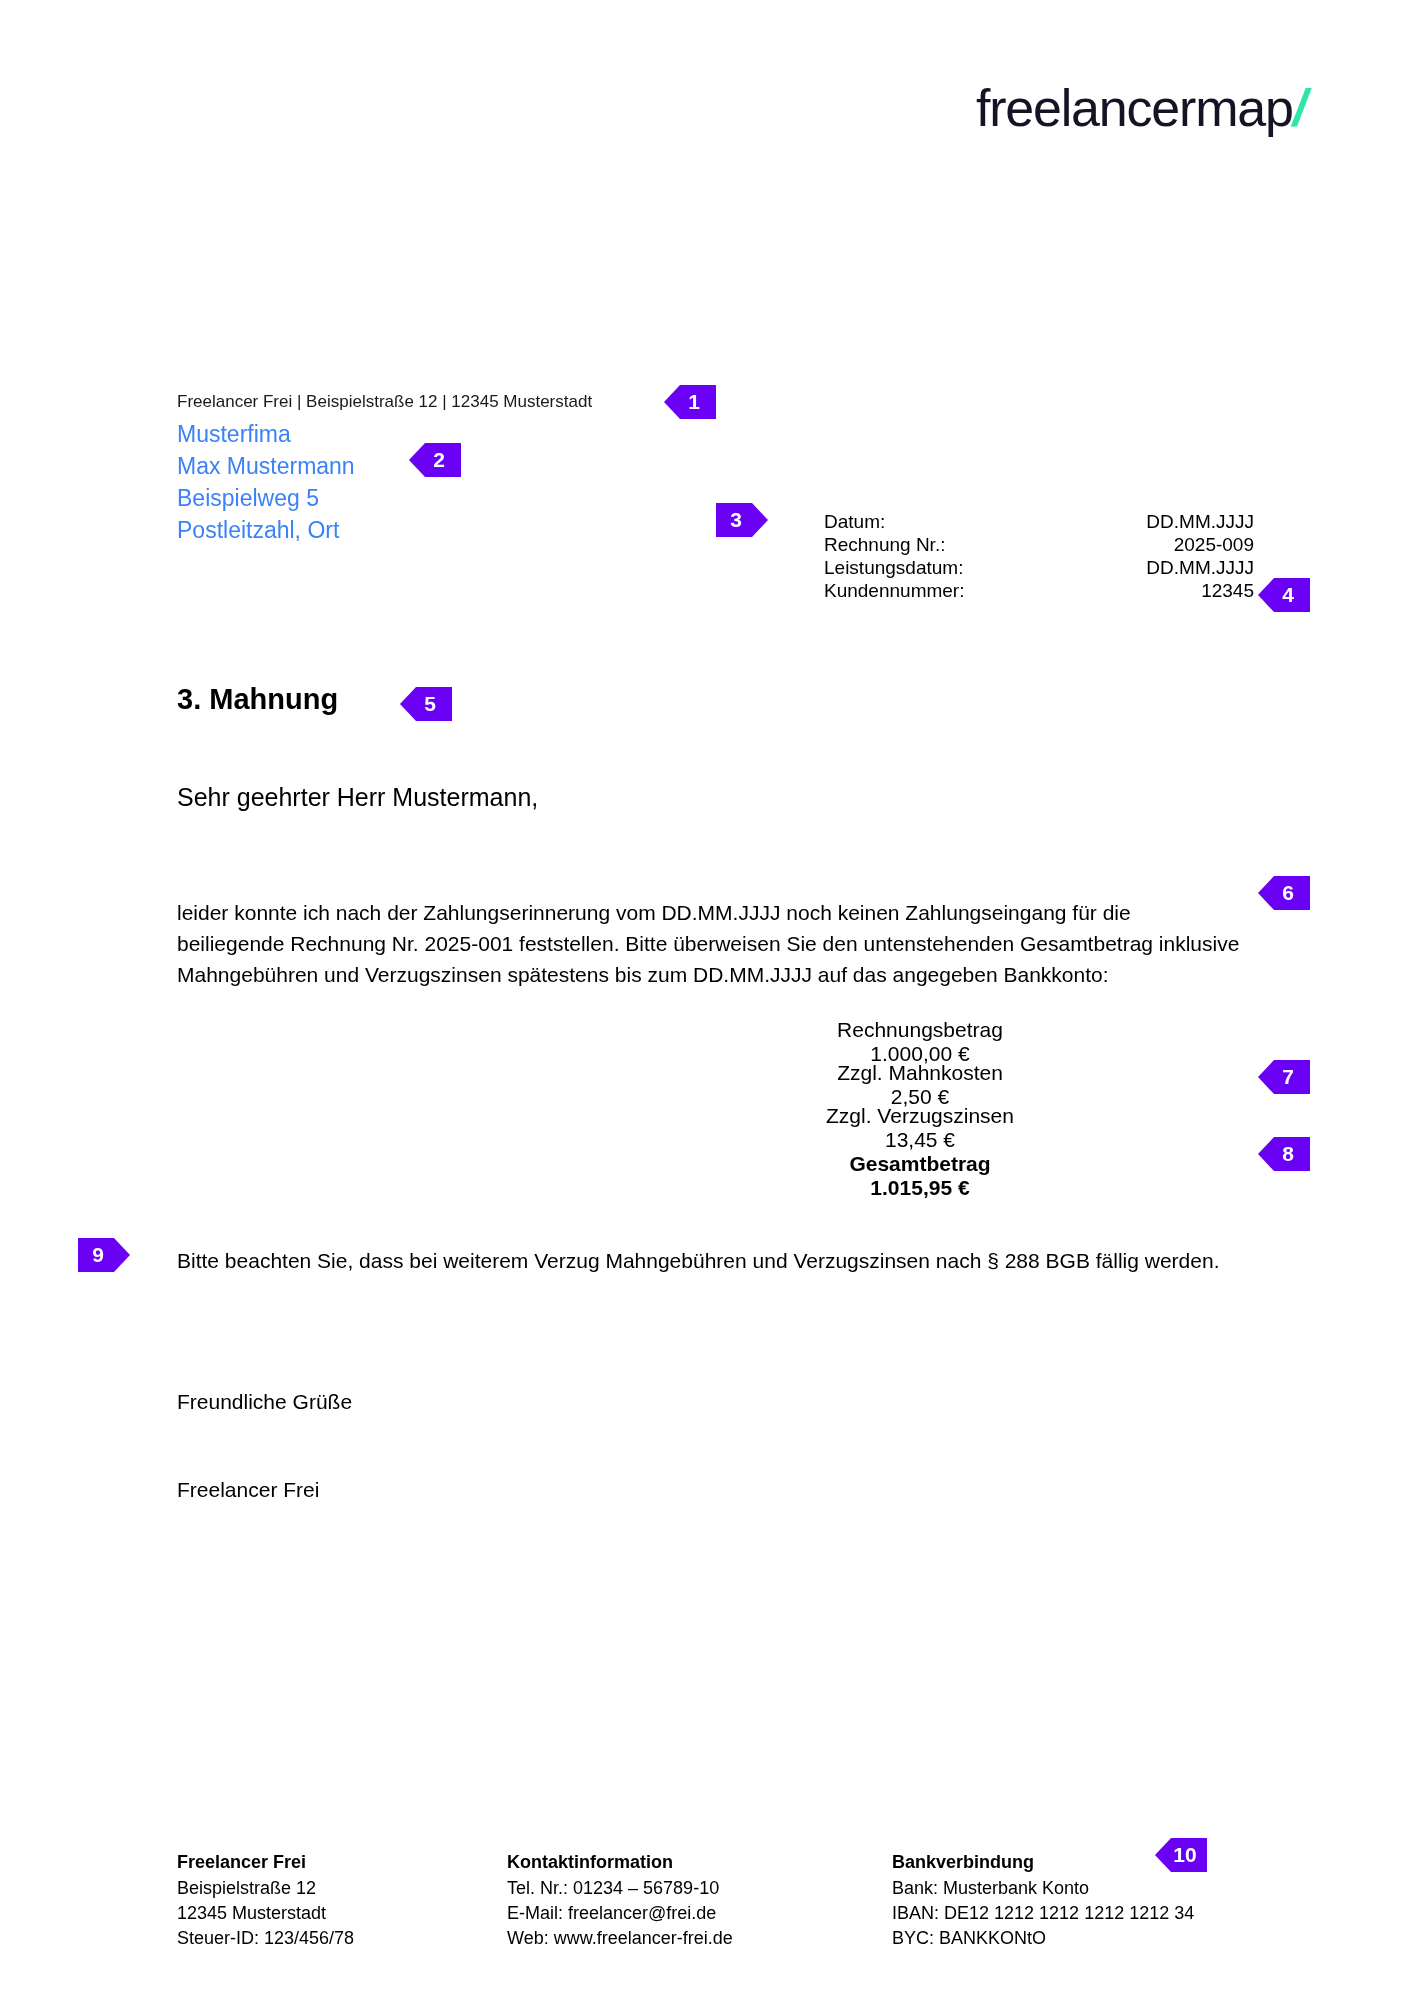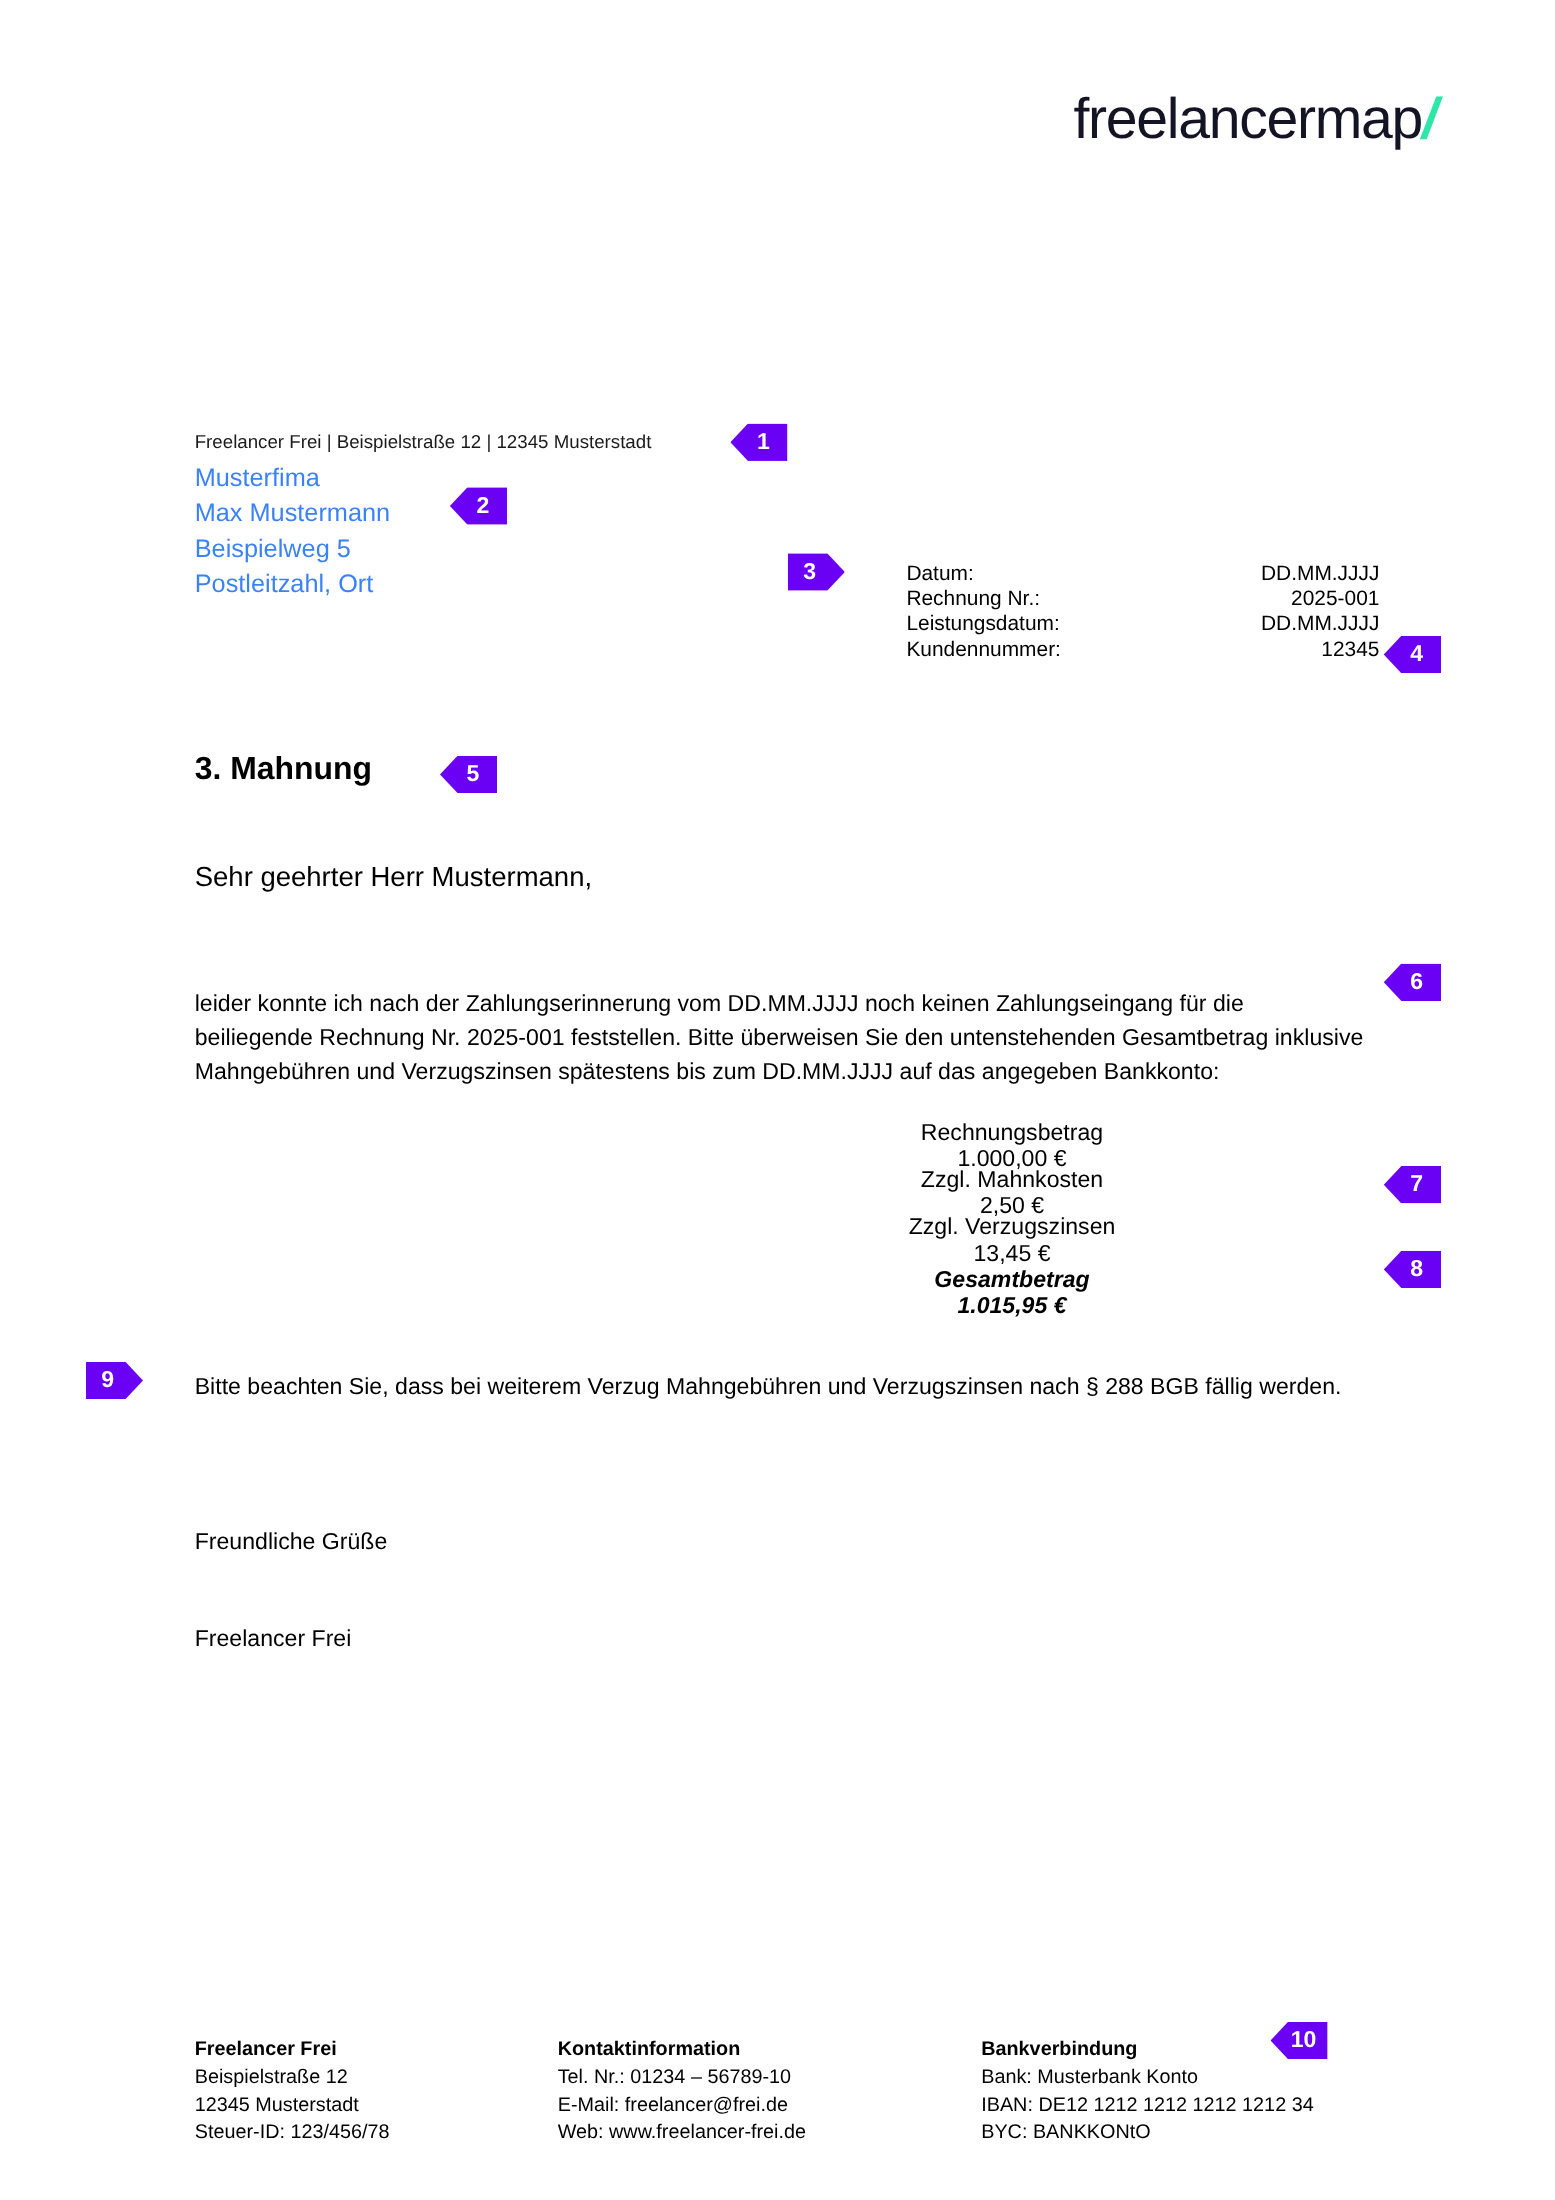--- a/index.html
+++ b/index.html
@@ -129,21 +129,20 @@
   .amount-row {
     display: flex;
     justify-content: space-between;
     height: 43px;
     align-items: center;
     flex-direction: column;
   }
   .amount-row.total {
     font-weight: 700;
     margin-top: 5px;
-    font-style: italic;
   }
   .amount-label { text-align: left; }
   .amount-value { text-align: center; }
 
   .notice {
     position: absolute;
     left: 177px;
     top: 1245px;
     width: 1050px;
     font-size: 21px;
@@ -198,21 +197,21 @@
   <div>Postleitzahl, Ort</div>
 </div>
 
 <div class="meta">
   <div class="meta-row">
     <span class="meta-label">Datum:</span>
     <span class="meta-value">DD.MM.JJJJ</span>
   </div>
   <div class="meta-row">
     <span class="meta-label">Rechnung Nr.:</span>
-    <span class="meta-value">2025-001</span>
+    <span class="meta-value">2025-009</span>
   </div>
   <div class="meta-row">
     <span class="meta-label">Leistungsdatum:</span>
     <span class="meta-value">DD.MM.JJJJ</span>
   </div>
   <div class="meta-row">
     <span class="meta-label">Kundennummer:</span>
     <span class="meta-value">12345</span>
   </div>
 </div>

